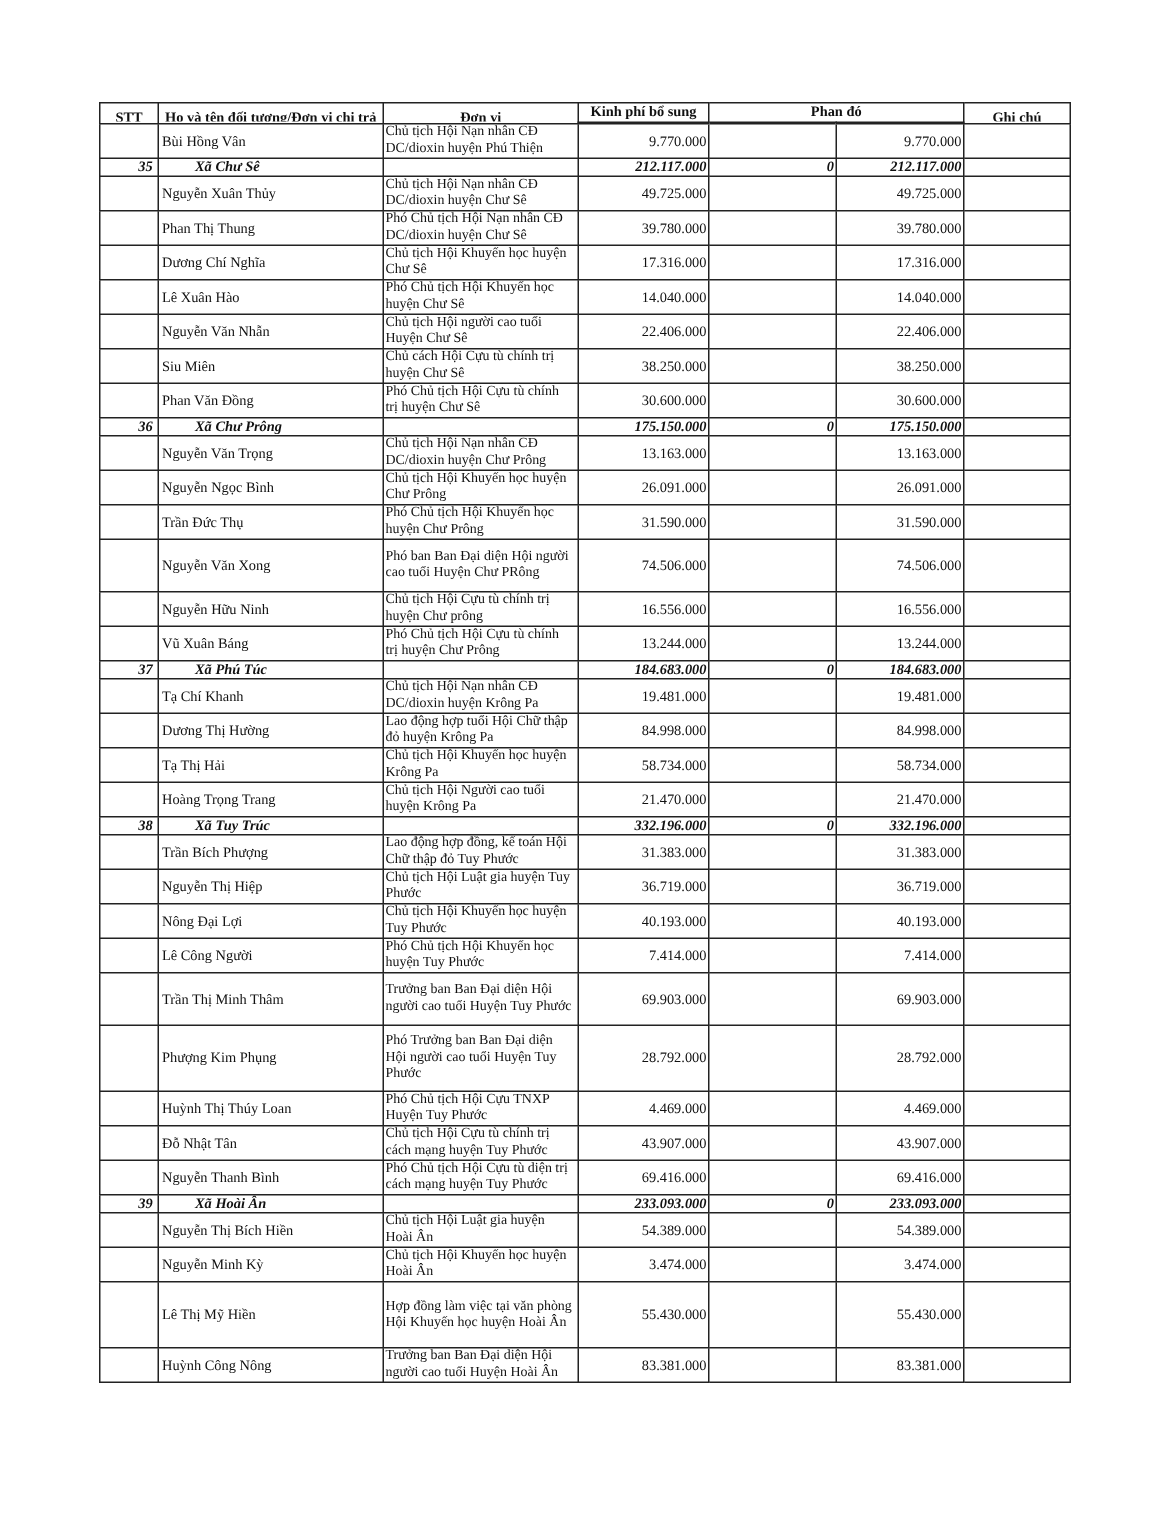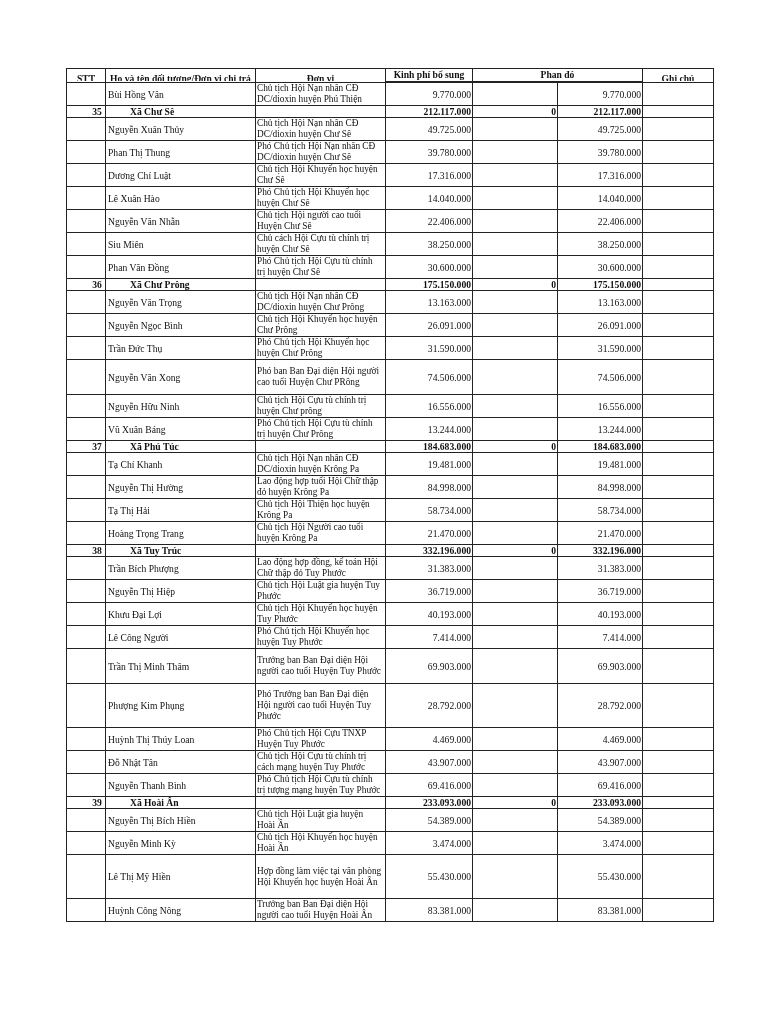--- a/index.html
+++ b/index.html
@@ -12,21 +12,21 @@
   col.c-name { width: 150px; }
   col.c-unit { width: 130px; }
   col.c-kp { width: 87px; }
   col.c-t1 { width: 85px; }
   col.c-t2 { width: 85px; }
   col.c-note { width: 71px; }
   th { font-weight: bold; font-size: 9.6px; text-align: center; }
   tr.hdr1 th { height: 12px; vertical-align: top; }
   tr.hdr2 th { height: 0; padding: 0; border-top: 1px solid #222; border-bottom: none; }
   .clip-hdr { height: 8px; overflow: hidden; display: block; line-height: 11px; padding-top: 4px; }
-  tr.group td { font-weight: bold; height: 10px; padding-left: 24px; }
+  tr.group td { font-weight: bold; font-style: italic; height: 10px; padding-left: 24px; }
   tr.group td.stt { text-align: center; }
   td.num { text-align: right; padding-right: 1px; }
   td.unit { font-size: 9.3px; line-height: 11px; padding-left: 1px; }
   tr.r2 td { height: 22px; }
   tr.r3 td { height: 34px; }
   tr.r4 td { height: 43px; }
   td.name { padding-left: 2px; }
 </style>
 </head>
 <body>
@@ -97,21 +97,21 @@
           <td></td>
           <td class="name">Phan Thị Thung</td>
           <td class="unit">Phó Chủ tịch Hội Nạn nhân CĐ DC/dioxin huyện Chư Sê</td>
           <td class="num">39.780.000</td>
           <td class="num"></td>
           <td class="num">39.780.000</td>
           <td></td>
         </tr>
         <tr class="r2">
           <td></td>
-          <td class="name">Dương Chí Luật</td>
+          <td class="name">Dương Chí Nghĩa</td>
           <td class="unit">Chủ tịch Hội Khuyến học huyện Chư Sê</td>
           <td class="num">17.316.000</td>
           <td class="num"></td>
           <td class="num">17.316.000</td>
           <td></td>
         </tr>
         <tr class="r2">
           <td></td>
           <td class="name">Lê Xuân Hào</td>
           <td class="unit">Phó Chủ tịch Hội Khuyến học huyện Chư Sê</td>
@@ -223,31 +223,31 @@
           <td></td>
           <td class="name">Tạ Chí Khanh</td>
           <td class="unit">Chủ tịch Hội Nạn nhân CĐ DC/dioxin huyện Krông Pa</td>
           <td class="num">19.481.000</td>
           <td class="num"></td>
           <td class="num">19.481.000</td>
           <td></td>
         </tr>
         <tr class="r2">
           <td></td>
-          <td class="name">Nguyễn Thị Hường</td>
+          <td class="name">Dương Thị Hường</td>
           <td class="unit">Lao động hợp tuổi Hội Chữ thập đỏ huyện Krông Pa</td>
           <td class="num">84.998.000</td>
           <td class="num"></td>
           <td class="num">84.998.000</td>
           <td></td>
         </tr>
         <tr class="r2">
           <td></td>
           <td class="name">Tạ Thị Hải</td>
-          <td class="unit">Chủ tịch Hội Thiện học huyện Krông Pa</td>
+          <td class="unit">Chủ tịch Hội Khuyến học huyện Krông Pa</td>
           <td class="num">58.734.000</td>
           <td class="num"></td>
           <td class="num">58.734.000</td>
           <td></td>
         </tr>
         <tr class="r2">
           <td></td>
           <td class="name">Hoàng Trọng Trang</td>
           <td class="unit">Chủ tịch Hội Người cao tuổi huyện Krông Pa</td>
           <td class="num">21.470.000</td>
@@ -277,21 +277,21 @@
           <td></td>
           <td class="name">Nguyễn Thị Hiệp</td>
           <td class="unit">Chủ tịch Hội Luật gia huyện Tuy Phước</td>
           <td class="num">36.719.000</td>
           <td class="num"></td>
           <td class="num">36.719.000</td>
           <td></td>
         </tr>
         <tr class="r2">
           <td></td>
-          <td class="name">Khưu Đại Lợi</td>
+          <td class="name">Nông Đại Lợi</td>
           <td class="unit">Chủ tịch Hội Khuyến học huyện Tuy Phước</td>
           <td class="num">40.193.000</td>
           <td class="num"></td>
           <td class="num">40.193.000</td>
           <td></td>
         </tr>
         <tr class="r2">
           <td></td>
           <td class="name">Lê Công Người</td>
           <td class="unit">Phó Chủ tịch Hội Khuyến học huyện Tuy Phước</td>
@@ -332,21 +332,21 @@
           <td class="name">Đỗ Nhật Tân</td>
           <td class="unit">Chủ tịch Hội Cựu tù chính trị cách mạng huyện Tuy Phước</td>
           <td class="num">43.907.000</td>
           <td class="num"></td>
           <td class="num">43.907.000</td>
           <td></td>
         </tr>
         <tr class="r2">
           <td></td>
           <td class="name">Nguyễn Thanh Bình</td>
-          <td class="unit">Phó Chủ tịch Hội Cựu tù chính trị tượng mạng huyện Tuy Phước</td>
+          <td class="unit">Phó Chủ tịch Hội Cựu tù diện trị cách mạng huyện Tuy Phước</td>
           <td class="num">69.416.000</td>
           <td class="num"></td>
           <td class="num">69.416.000</td>
           <td></td>
         </tr>
         <tr class="group">
           <td class="stt">39</td>
           <td class="name">Xã Hoài Ân</td>
           <td></td>
           <td class="num">233.093.000</td>

